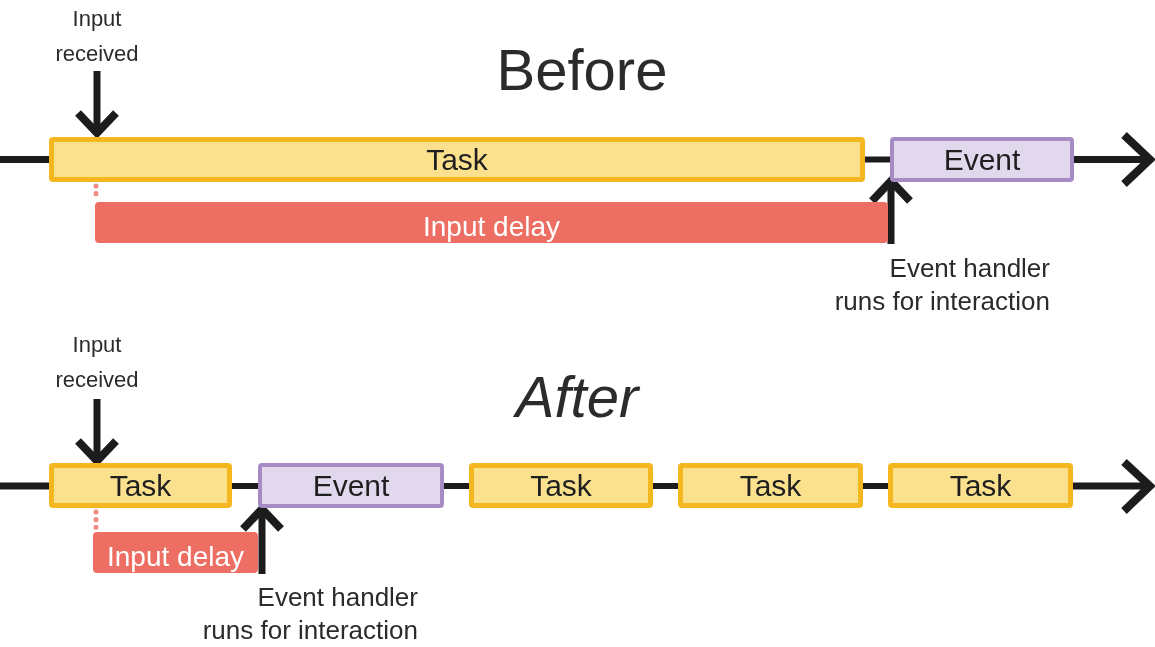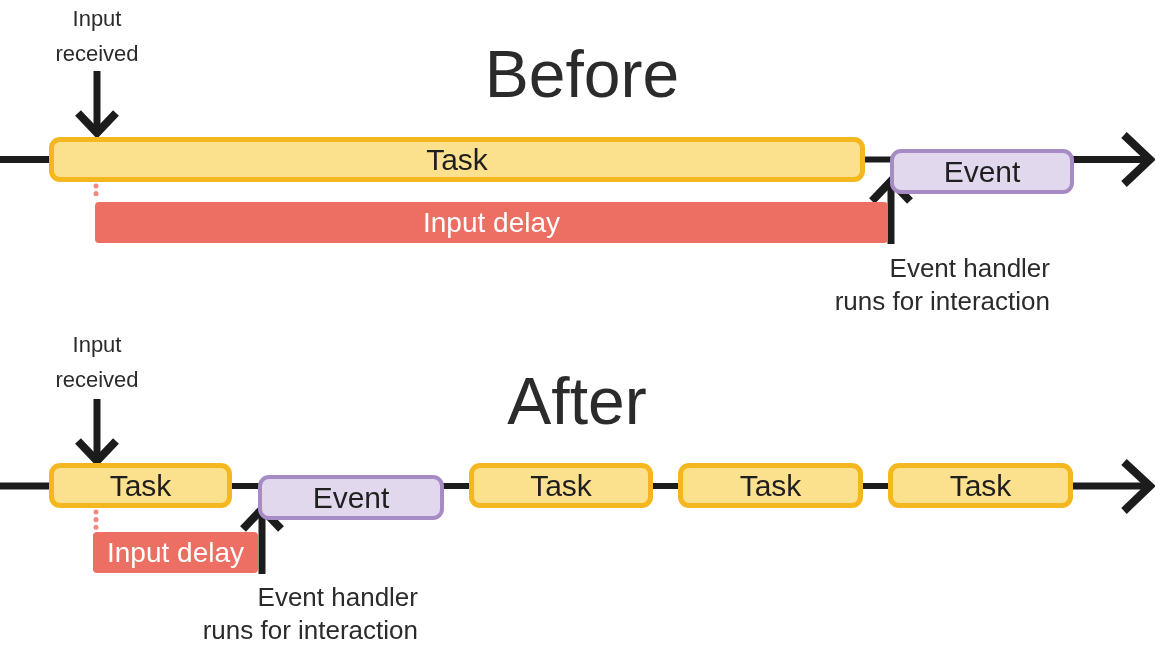--- a/index.html
+++ b/index.html
@@ -13,21 +13,21 @@
     color: var(--text, #2b2b2b);
   }
   #arrow-layer {
     position: absolute;
     left: 0; top: 0;
     width: 1155px; height: 647px;
     color: var(--line, #1c1c1c);
   }
   .title {
     position: absolute;
-    font-size: 66px;
+    font-size: 58px;
     line-height: 1;
     text-align: center;
     color: var(--text, #2b2b2b);
     white-space: nowrap;
   }
   .small-label {
     position: absolute;
     font-size: 22px;
     line-height: 35px;
     text-align: center;
@@ -35,43 +35,42 @@
   .handler-label {
     position: absolute;
     font-size: 26px;
     line-height: 33px;
     text-align: right;
   }
   .box {
     position: absolute;
     height: 45px;
     box-sizing: border-box;
-    border-radius: 11px;
+    border-radius: 4px;
     display: flex;
     align-items: center;
     justify-content: center;
     font-size: 30px;
     color: #1f1f1f;
   }
   .box.task {
     background: var(--task-fill, #fbe08e);
     border: 5px solid var(--task-border, #f4b71f);
   }
   .box.event {
     background: var(--event-fill, #e2d8ed);
     border: 4px solid var(--event-border, #a78bc5);
-    margin-top: 12px;
   }
   .delay-bar {
     position: absolute;
     height: 41px;
     background: var(--delay-fill, #ed6f63);
     border-radius: 4px;
     display: flex;
-    align-items: center;
+    align-items: flex-end;
     justify-content: center;
     font-size: 28px;
     color: var(--delay-text, #ffffff);
   }
 </style>
 </head>
 <body>
 
 <div id="canvas">
 
@@ -134,21 +133,21 @@
 
   <div class="delay-bar" style="left:95px; top:202px; width:793px;">
     <span>Input delay</span>
   </div>
 
   <div class="handler-label" style="left:730px; top:252px; width:320px;">
     <div>Event handler</div>
     <div>runs for interaction</div>
   </div>
 
-  <div class="title" style="left:457px; top:368px; width:240px;">After</div>
+  <div class="title" style="left:457px; top:368px; width:240px;font-style:italic;">After</div>
 
   <div class="small-label" style="left:17px; top:327px; width:160px;">
     <div>Input</div>
     <div>received</div>
   </div>
 
   <div class="box task" style="left:49px; top:463px; width:183px;">
     <span>Task</span>
   </div>
 

